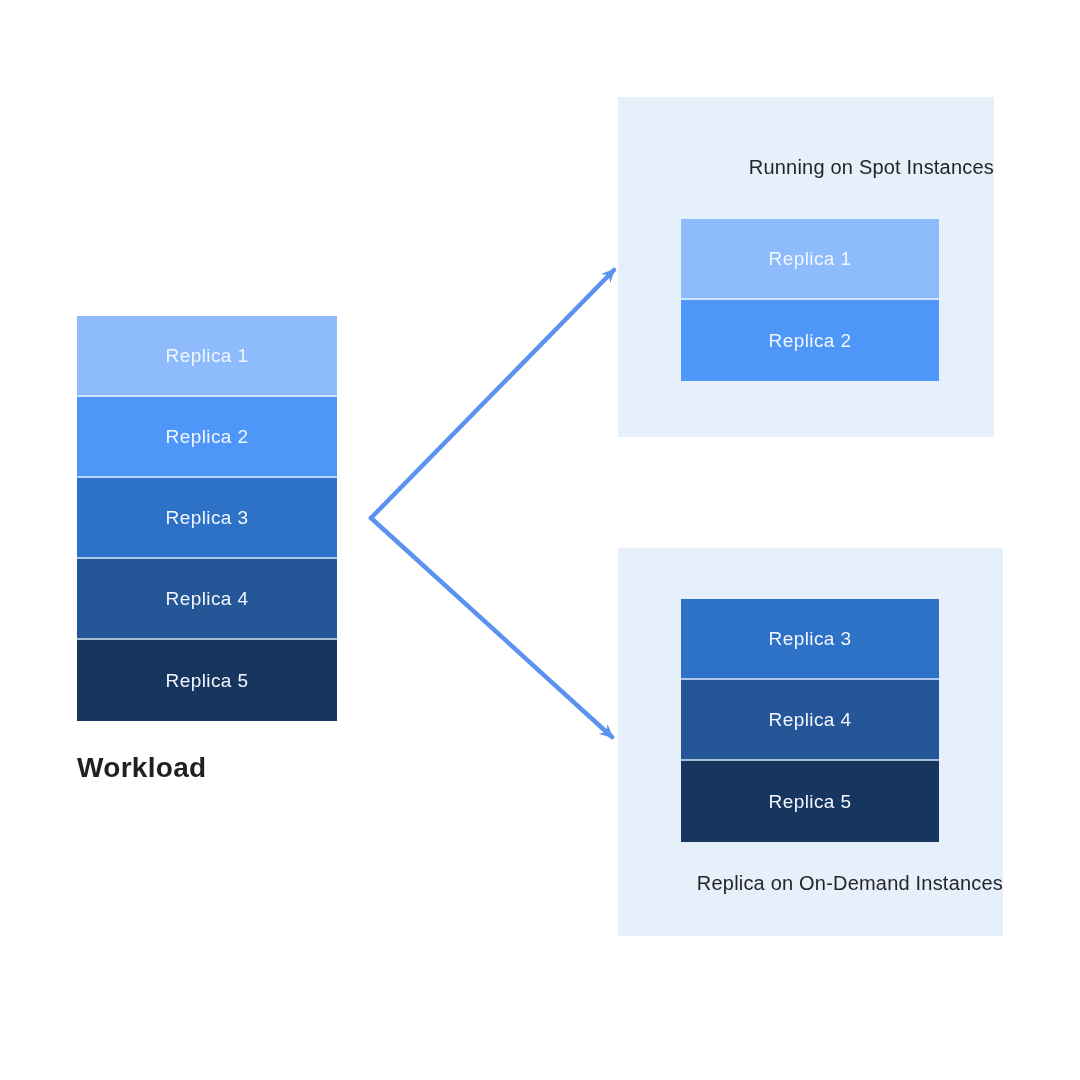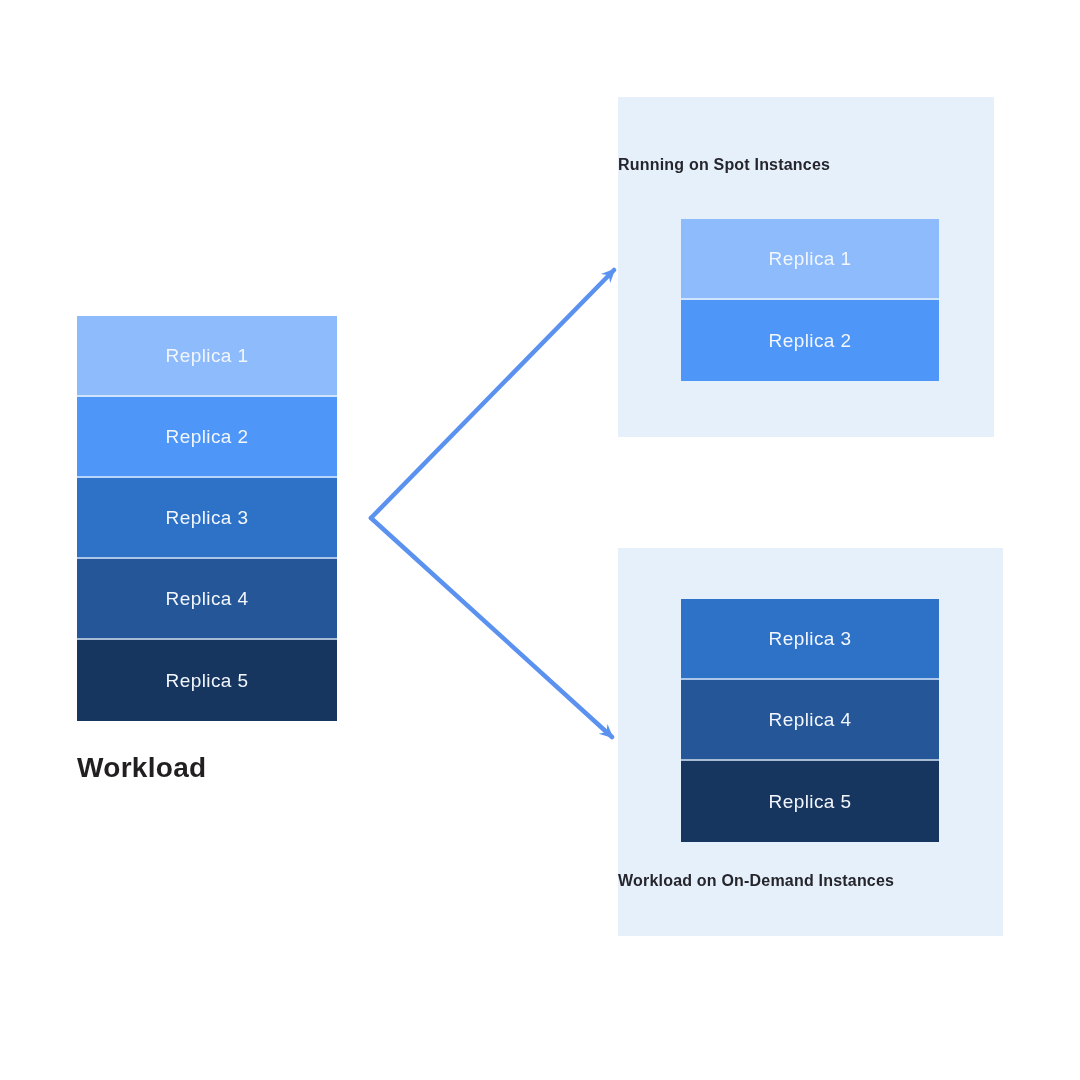--- a/index.html
+++ b/index.html
@@ -39,22 +39,22 @@
     font-size:28px;font-weight:700;color:#231f20;
     letter-spacing:0.3px;
   }
 
   .panel{position:absolute;background:var(--panel-bg);}
   .spot-panel{left:618px;top:97px;width:376px;height:340px;}
   .ondemand-panel{left:618px;top:548px;width:385px;height:388px;}
 
   .panel-title{
     position:absolute;left:0;width:100%;
-    text-align:left;
-    font-size:16px;font-weight:700;color:var(--title-color);
+    text-align:right;
+    font-size:20px;font-weight:400;color:var(--title-color);
     letter-spacing:0.2px;
   }
   .spot-title{top:156px;}
   .ondemand-title{top:872px;}
 
   .spot-stack{left:681px;top:219px;width:258px;}
   .ondemand-stack{left:681px;top:599px;width:258px;}
 </style>
 </head>
 <body>
@@ -106,15 +106,15 @@
     <div class="bar" style="background-color: rgb(46, 114, 200);">
       <span>Replica 3</span>
     </div>
     <div class="bar" style="background-color: rgb(37, 86, 151);">
       <span>Replica 4</span>
     </div>
     <div class="bar" style="background-color: rgb(23, 54, 95);">
       <span>Replica 5</span>
     </div>
   </div>
-  <div class="panel-title ondemand-title" style="left:618px;width:385px;">Workload on On-Demand Instances</div>
+  <div class="panel-title ondemand-title" style="left:618px;width:385px;">Replica on On-Demand Instances</div>
 
 </div>
 
 </body></html>

